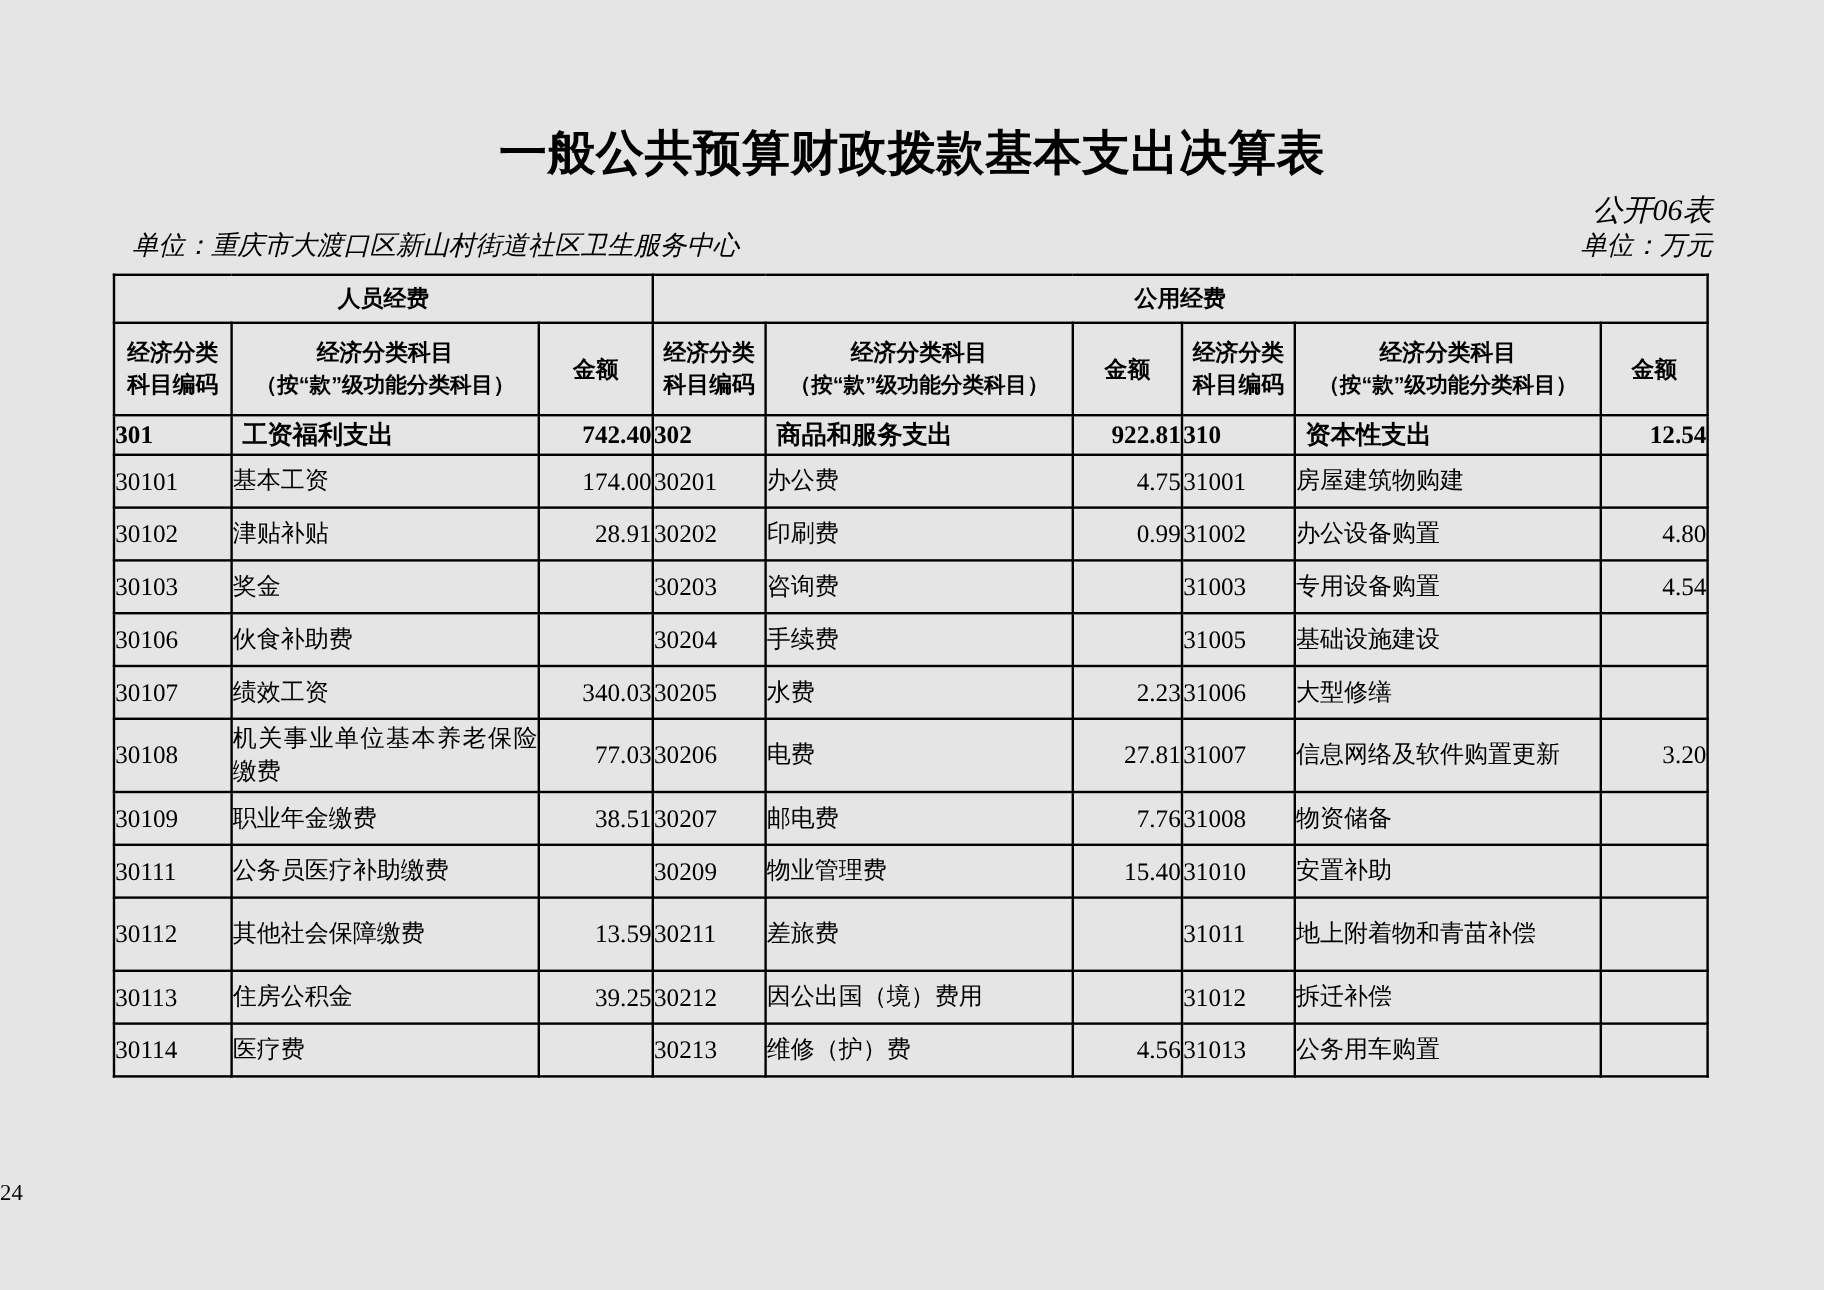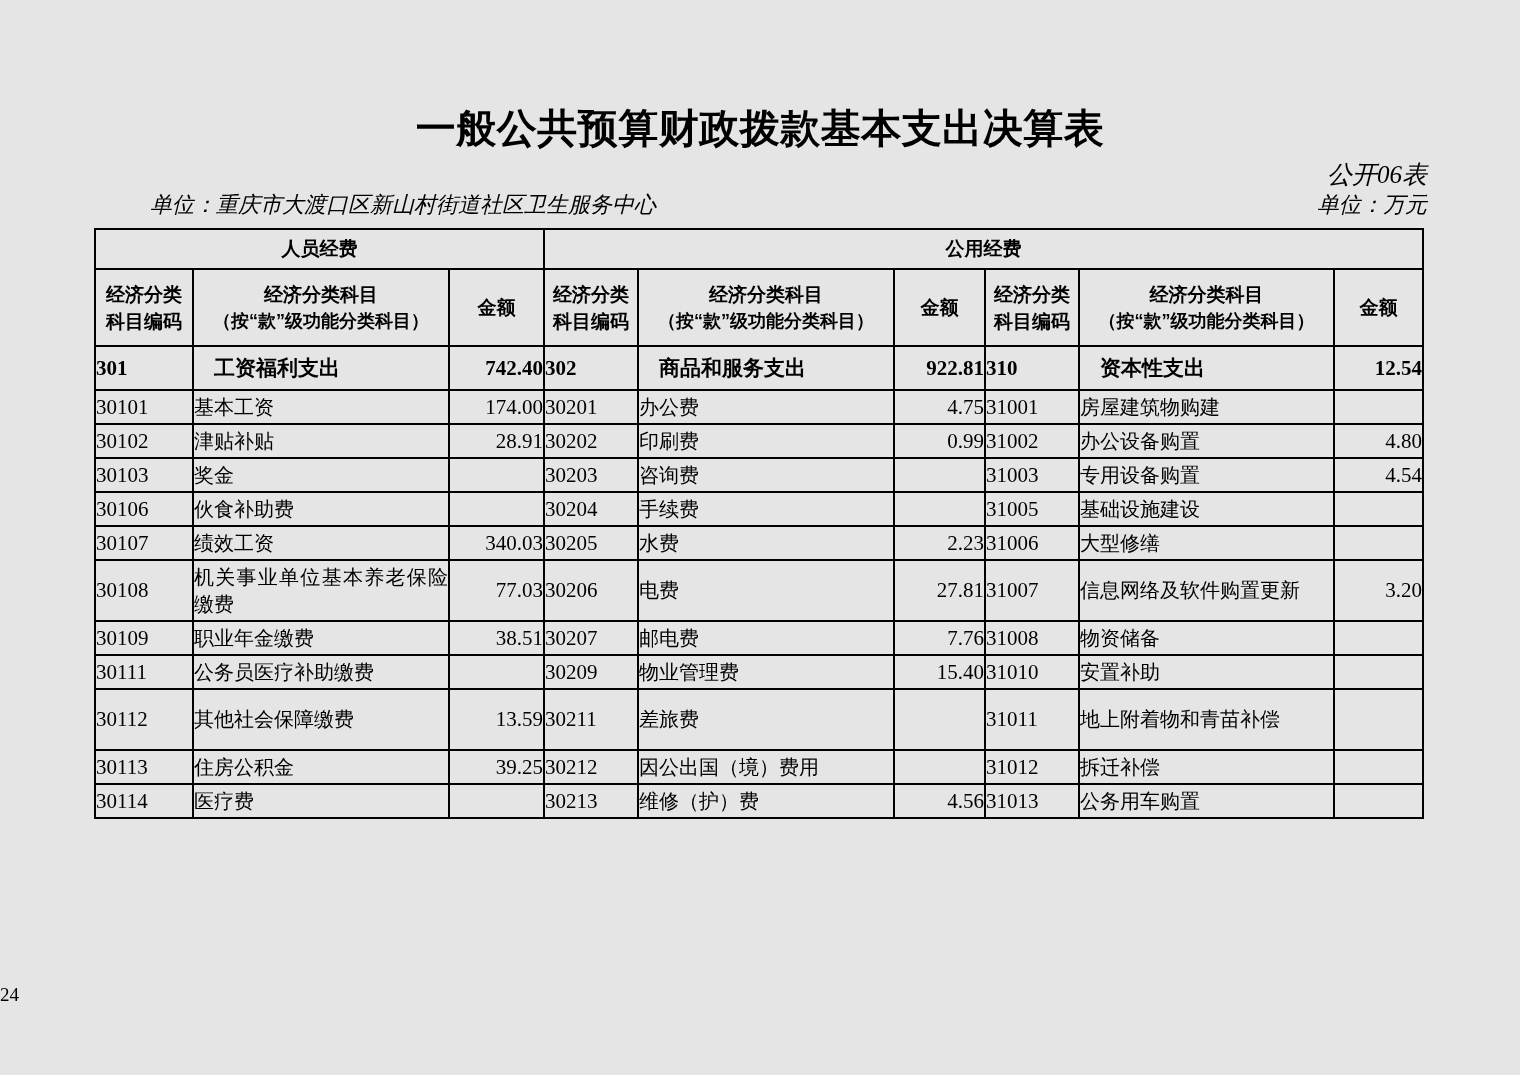--- a/index.html
+++ b/index.html
@@ -11,21 +11,21 @@
     position:absolute; top:106px; left:0; width:100%; text-align:center;
     font-family:"Liberation Sans", sans-serif; font-weight:bold;
     font-size:40px; line-height:44px; letter-spacing:0.5px;
   }
   .table-code {
     position:absolute; top:158px; right:93px;
     font-size:25px; font-style:italic;
   }
   .org-unit {
     position:absolute; top:190px; left:110px;
-    font-size:22px; font-style:italic;margin-left:40px;
+    font-size:22px; font-style:italic;
   }
   .currency-unit {
     position:absolute; top:190px; right:93px;
     font-size:22px; font-style:italic;
   }
   table.budget {
     position:absolute; left:94px; top:228px; width:1328px;
     border-collapse:collapse; table-layout:fixed;
   }
   table.budget th, table.budget td {
@@ -45,25 +45,25 @@
     text-align:left;
   }
   td.name {
     font-size:20px; padding-left:30px; padding-right:31px;
     vertical-align:middle; line-height:27px; text-align:justify;
   }
   td.amt {
     font-size:21px; text-align:right; padding-right:9px;
     vertical-align:middle;
   }
-  tr.single    { height:34px; }
+  tr.single    { height:44px; }
   tr.double    { height:61px;border-radius:18px; }
-  tr.total-row { height:44px; }
+  tr.total-row { height:33px; }
   tr.total-row td { font-weight:bold; }
-  tr.total-row td.name { padding-left:20px; font-size:21px; text-align:left; }
+  tr.total-row td.name { padding-left:8px; font-size:21px; text-align:left; }
   .page-number {
     position:absolute; top:984px; left:0; width:100%;
     font-size:19px;
   }
 </style>
 </head>
 <body>
 
 <div class="page">
 

